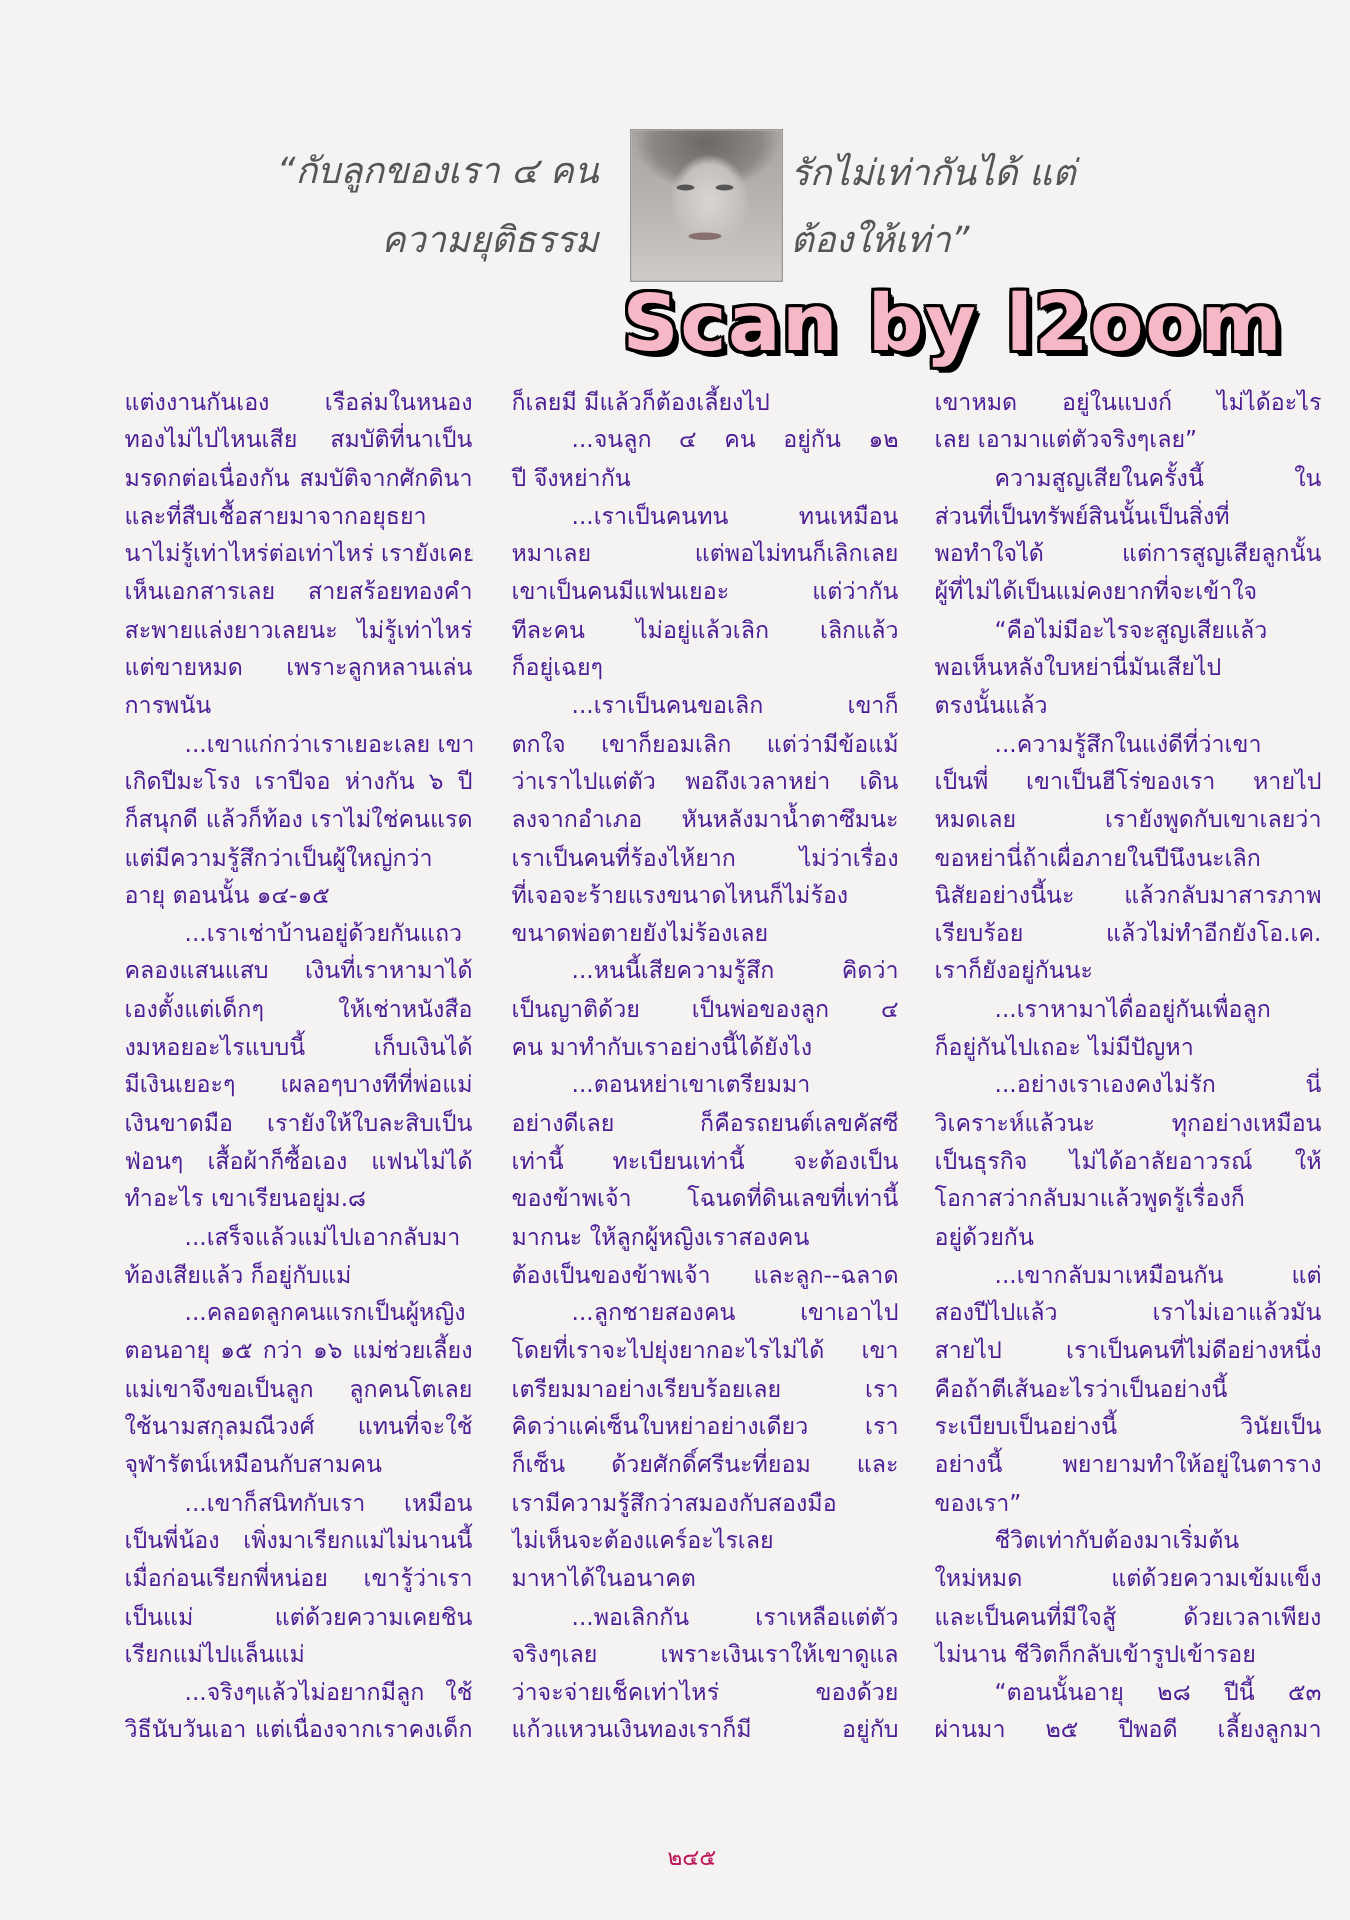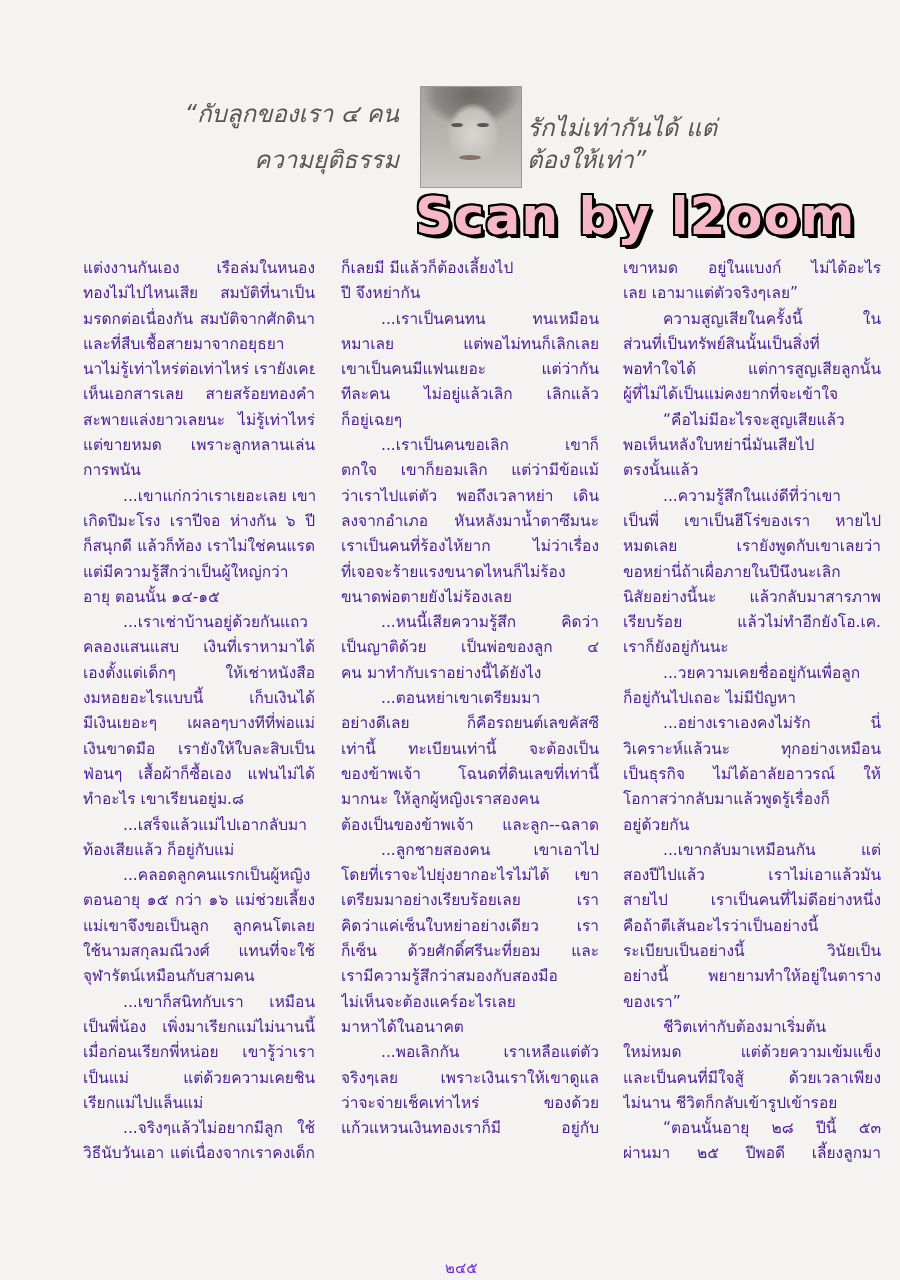--- a/index.html
+++ b/index.html
@@ -13,21 +13,21 @@
   .page { position:absolute; inset:0;margin-left:25px; }
   .pullquote {
     position:absolute; left:150px; top:88px; width:560px; height:110px;
     font-family:"DejaVu Sans", sans-serif; font-style:italic;
     font-size:24px; color:#555; font-weight:300;
   }
   .pq-left { position:absolute; right:336px; text-align:right; white-space:nowrap; }
   .pq-left.l1 { top:6px; }
   .pq-left.l2 { top:52px; }
   .pq-right { position:absolute; left:352px; white-space:nowrap; }
-  .pq-right.l1 { top:20px; }
+  .pq-right.l1 { top:7px; }
   .pq-right.l2 { top:52px; }
   .photo {
     position:absolute; left:395px; top:86px; width:100px; height:100px;
     background:
       radial-gradient(ellipse 38px 46px at 52% 48%, #d9d6d2 0%, #c4c0bb 55%, transparent 70%),
       radial-gradient(ellipse 60px 40px at 50% 8%, #6b6865 0%, #8a8784 60%, transparent 80%),
       linear-gradient(180deg, #a7a4a0 0%, #bcb9b5 60%, #cfccc8 100%);
     border:1px solid #999;
   }
   .photo .eye { position:absolute; top:36px; width:12px; height:4px; background:#555; border-radius:50%; }
@@ -45,21 +45,21 @@
     font-size:15.5px; line-height:25.3px;
     color:#4c1d95;
   }
   .col1 { left:58px; width:232px; }
   .col2 { left:316px; width:258px; }
   .col3 { left:598px; width:258px; }
   .line { display:block; white-space:nowrap; text-align:justify; text-align-last:justify; height:25.3px; overflow:hidden; }
   .line.last { text-align-last:left; }
   .line.indent { padding-left:40px; }
   .pagenum {
-    position:absolute; left:420px; top:1256px; font-size:15px; color:#6d28d9;text-align:right;
+    position:absolute; left:420px; top:1226px; font-size:15px; color:#be185d;text-align:right;
   }
   .tab {
     position:absolute; left:878px; top:1060px; width:22px; height:28px;
     background:#6f6f6f; color:#fff; font-size:14px; text-align:center; line-height:28px;
   }
 </style>
 </head>
 <body>
 
 <div class="page">
@@ -112,20 +112,21 @@
       <span class="line indent">...เขาก็สนิทกับเรา เหมือน</span>
       <span class="line">เป็นพี่น้อง เพิ่งมาเรียกแม่ไม่นานนี้</span>
       <span class="line">เมื่อก่อนเรียกพี่หน่อย เขารู้ว่าเรา</span>
       <span class="line">เป็นแม่ แต่ด้วยความเคยชิน</span>
       <span class="line last">เรียกแม่ไปแล็นแม่</span>
       <span class="line indent">...จริงๆแล้วไม่อยากมีลูก ใช้</span>
       <span class="line">วิธีนับวันเอา แต่เนื่องจากเราคงเด็ก</span>
     </div>
   <div class="col col2">
       <span class="line last">ก็เลยมี มีแล้วก็ต้องเลี้ยงไป</span>
+      <span class="line indent">...จนลูก ๔ คน อยู่กัน ๑๒</span>
       <span class="line last">ปี จึงหย่ากัน</span>
       <span class="line indent">...เราเป็นคนทน ทนเหมือน</span>
       <span class="line">หมาเลย แต่พอไม่ทนก็เลิกเลย</span>
       <span class="line">เขาเป็นคนมีแฟนเยอะ แต่ว่ากัน</span>
       <span class="line">ทีละคน ไม่อยู่แล้วเลิก เลิกแล้ว</span>
       <span class="line last">ก็อยู่เฉยๆ</span>
       <span class="line indent">...เราเป็นคนขอเลิก เขาก็</span>
       <span class="line">ตกใจ เขาก็ยอมเลิก แต่ว่ามีข้อแม้</span>
       <span class="line">ว่าเราไปแต่ตัว พอถึงเวลาหย่า เดิน</span>
       <span class="line">ลงจากอำเภอ หันหลังมาน้ำตาซึมนะ</span>
@@ -164,21 +165,21 @@
       <span class="line indent">“คือไม่มีอะไรจะสูญเสียแล้ว</span>
       <span class="line">พอเห็นหลังใบหย่านี่มันเสียไป</span>
       <span class="line last">ตรงนั้นแล้ว</span>
       <span class="line indent">...ความรู้สึกในแง่ดีที่ว่าเขา</span>
       <span class="line">เป็นพี่ เขาเป็นฮีโร่ของเรา หายไป</span>
       <span class="line">หมดเลย เรายังพูดกับเขาเลยว่า</span>
       <span class="line">ขอหย่านี่ถ้าเผื่อภายในปีนึงนะเลิก</span>
       <span class="line">นิสัยอย่างนี้นะ แล้วกลับมาสารภาพ</span>
       <span class="line">เรียบร้อย แล้วไม่ทำอีกยังโอ.เค.</span>
       <span class="line last">เราก็ยังอยู่กันนะ</span>
-      <span class="line indent">...วยความเคยชื่ออยู่กันเพื่อลูก</span>
+      <span class="line indent">...เราหามาไดื่ออยู่กันเพื่อลูก</span>
       <span class="line last">ก็อยู่กันไปเถอะ ไม่มีปัญหา</span>
       <span class="line indent">...อย่างเราเองคงไม่รัก นี่</span>
       <span class="line">วิเคราะห์แล้วนะ ทุกอย่างเหมือน</span>
       <span class="line">เป็นธุรกิจ ไม่ได้อาลัยอาวรณ์ ให้</span>
       <span class="line">โอกาสว่ากลับมาแล้วพูดรู้เรื่องก็</span>
       <span class="line last">อยู่ด้วยกัน</span>
       <span class="line indent">...เขากลับมาเหมือนกัน แต่</span>
       <span class="line">สองปีไปแล้ว เราไม่เอาแล้วมัน</span>
       <span class="line">สายไป เราเป็นคนที่ไม่ดีอย่างหนึ่ง</span>
       <span class="line">คือถ้าตีเส้นอะไรว่าเป็นอย่างนี้</span>

